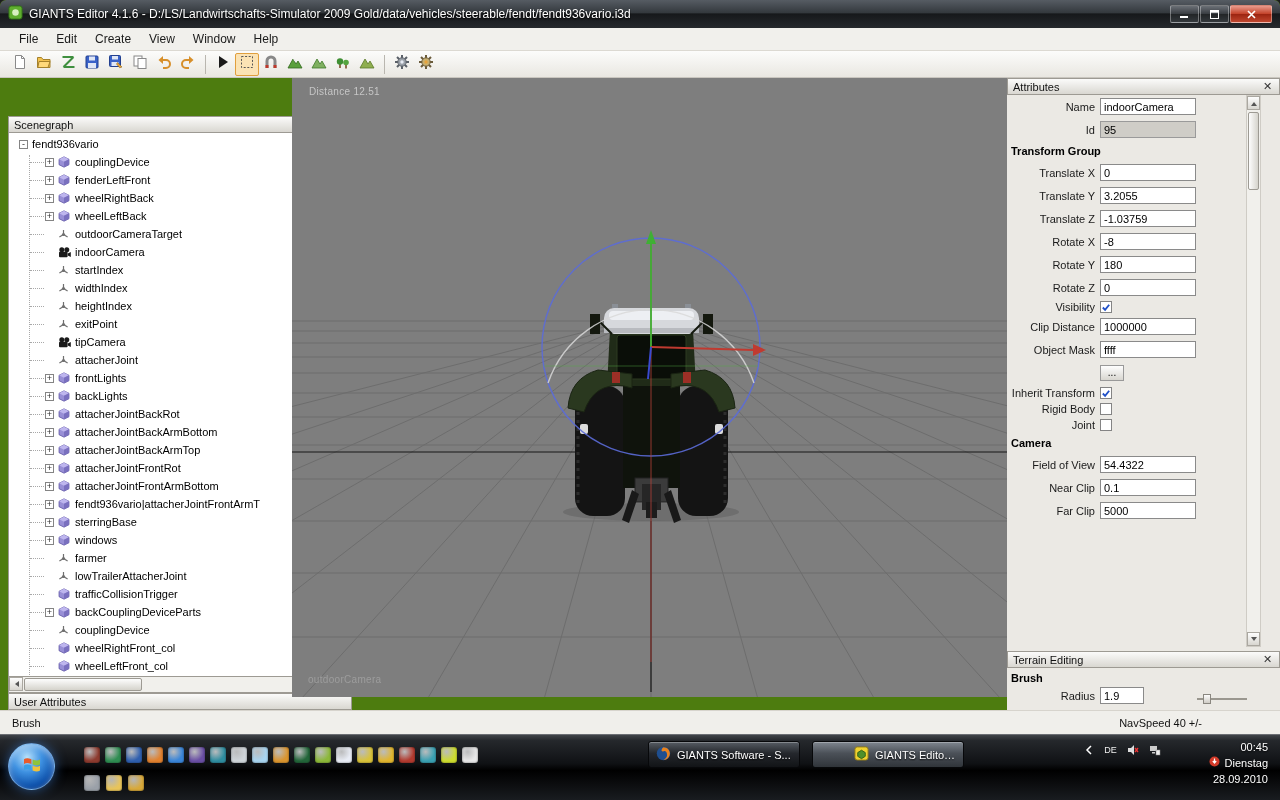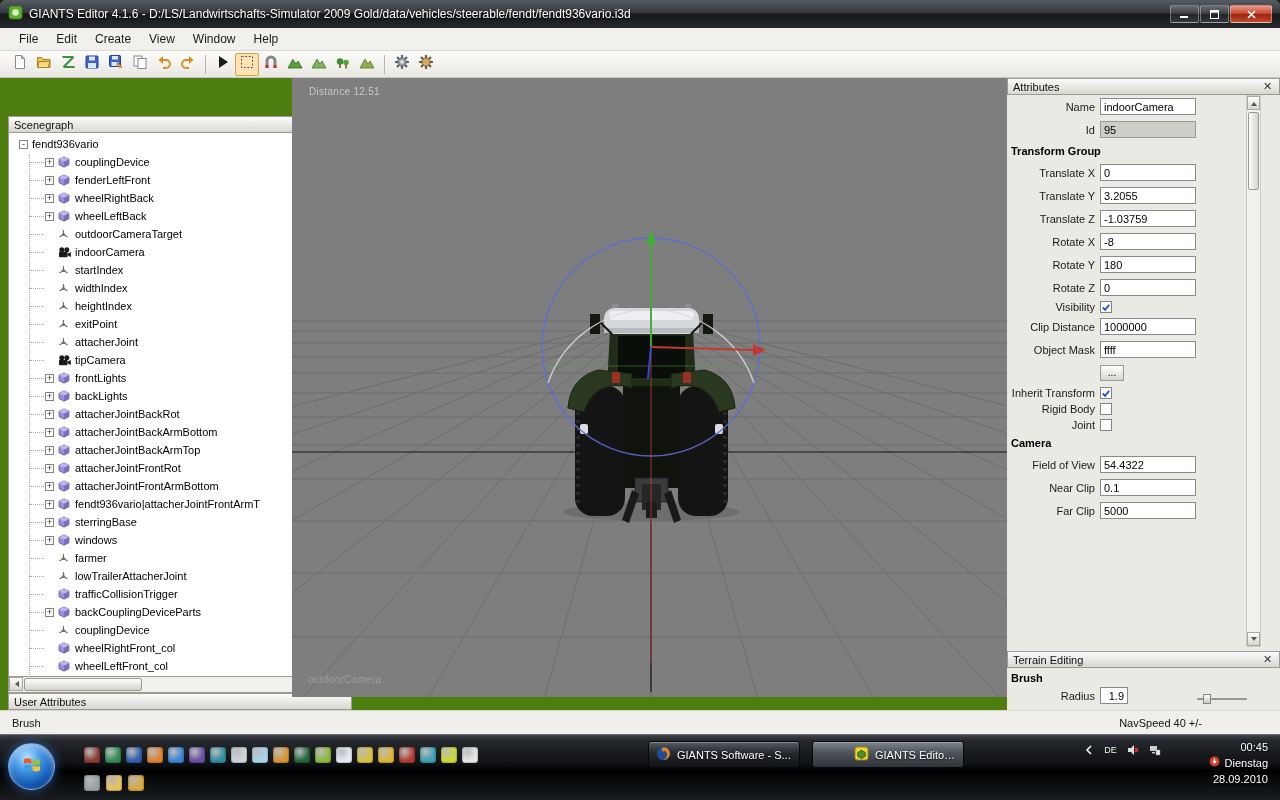--- a/index.html
+++ b/index.html
@@ -99,21 +99,21 @@
     display:inline-flex; align-items:center; justify-content:center; }
   .dots-btn { width:24px; height:16px; font-size:10px; line-height:6px;
     border:1px solid #999; background:linear-gradient(#fefefe,#d8d6d0); font-family:inherit; }
   .attr-vscroll { position:absolute; right:19px; top:17px; width:15px; height:552px;
     background:#f1f0ec; border:1px solid #cfccc5; }
   .attr-vthumb { position:absolute; left:1px; right:1px; top:16px; height:78px;
     background:linear-gradient(90deg,#fdfdfd,#d5d3cc); border:1px solid #9d9a93; border-radius:2px; }
   .terrain { position:absolute; left:0; right:0; top:573px; bottom:0; }
   .brush-label { font-weight:bold; font-size:11px; padding:4px 0 0 4px; }
   .radius-row { display:flex; align-items:center; margin-top:3px; position:relative; }
-  .radius-input { width:28px; height:17px; border:1px solid #8a8a8a; font-size:11px; padding:0 3px; font-family:inherit;text-align:right; }
+  .radius-input { width:44px; height:17px; border:1px solid #8a8a8a; font-size:11px; padding:0 3px; font-family:inherit; }
   .slider { position:absolute; right:33px; top:7px; width:50px; height:10px; }
   .slider .track { position:absolute; left:0; right:0; top:4px; height:2px; background:#9a978f; }
   .slider .handle { position:absolute; left:6px; top:0; width:8px; height:10px;
     background:linear-gradient(#fdfdfd,#cfccc5); border:1px solid #8a8780; }
 
   .statusbar { position:absolute; left:0; right:0; bottom:0; height:24px;
     background:#f0efeb; border-top:1px solid #d7d4cd; font-size:11px; color:#111;
     display:flex; align-items:center; }
   .status-left { margin-left:12px; }
   .status-right { position:absolute; right:78px; }
@@ -413,38 +413,38 @@
                   <svg width="11" height="11" viewBox="0 0 11 11">
                     <path d="M5.5 5.5V1M5.5 5.5 9.6 8M5.5 5.5 1.4 8" stroke="#6f6f6f" stroke-width="1.2" fill="none"></path>
                     <circle cx="5.5" cy="5.5" r="1.6" fill="#6f6f6f"></circle>
                   </svg>
                 </span>
                 <span>exitPoint</span>
               </div>
               <div class="tree-row child">
                 <span class="expander"></span>
                 <span class="node-icon">
-                  <svg width="11" height="11" viewBox="0 0 11 11">
-                    <path d="M5.5 5.5V1M5.5 5.5 9.6 8M5.5 5.5 1.4 8" stroke="#6f6f6f" stroke-width="1.2" fill="none"></path>
-                    <circle cx="5.5" cy="5.5" r="1.6" fill="#6f6f6f"></circle>
-                  </svg>
-                </span>
-                <span>attacherJoint</span>
-              </div>
-              <div class="tree-row child">
-                <span class="expander"></span>
-                <span class="node-icon">
                   <svg width="13" height="11" viewBox="0 0 13 11">
                     <circle cx="3.8" cy="2.8" r="2.5" fill="#1a1a1a"></circle>
                     <circle cx="8.8" cy="2.8" r="2.5" fill="#1a1a1a"></circle>
                     <rect x="1" y="4.8" width="8.6" height="5.4" rx="1" fill="#1a1a1a"></rect>
                     <path d="M9.8 6.4 12.8 4.9v5.2L9.8 8.6Z" fill="#1a1a1a"></path>
                   </svg>
                 </span>
                 <span>tipCamera</span>
+              </div>
+              <div class="tree-row child">
+                <span class="expander"></span>
+                <span class="node-icon">
+                  <svg width="11" height="11" viewBox="0 0 11 11">
+                    <path d="M5.5 5.5V1M5.5 5.5 9.6 8M5.5 5.5 1.4 8" stroke="#6f6f6f" stroke-width="1.2" fill="none"></path>
+                    <circle cx="5.5" cy="5.5" r="1.6" fill="#6f6f6f"></circle>
+                  </svg>
+                </span>
+                <span>attacherJoint</span>
               </div>
               <div class="tree-row child">
                 <span class="expander box">+</span>
                 <span class="node-icon">
                   <svg width="12" height="12" viewBox="0 0 12 12">
                     <path d="M6 .8 11 3.3v5.4L6 11.2 1 8.7V3.3Z" fill="#988fd6" stroke="#564d9e" stroke-width=".7"></path>
                     <path d="M6 .8 11 3.3 6 5.8 1 3.3Z" fill="#beb6ee"></path>
                     <path d="M6 5.8 11 3.3v5.4L6 11.2Z" fill="#7a70bf"></path>
                   </svg>
                 </span>

